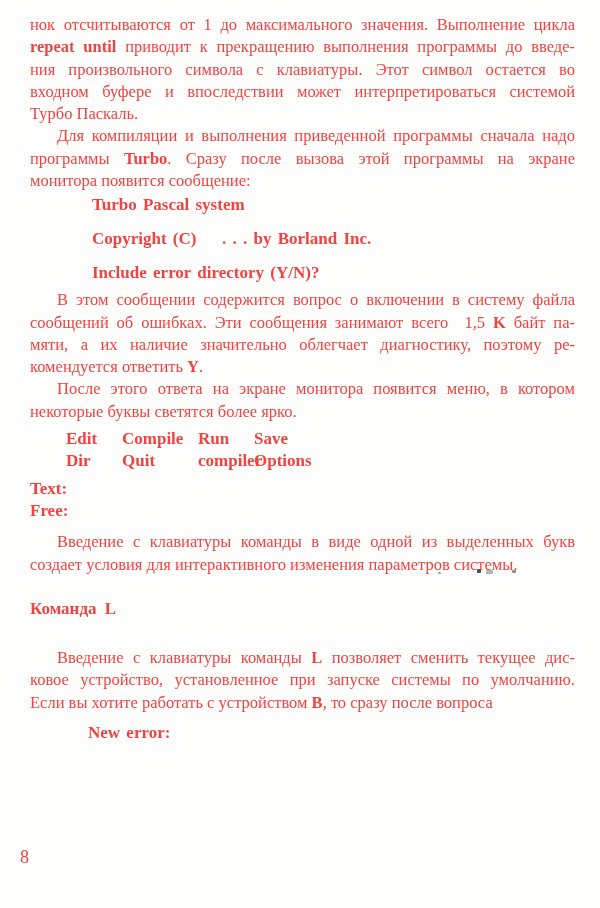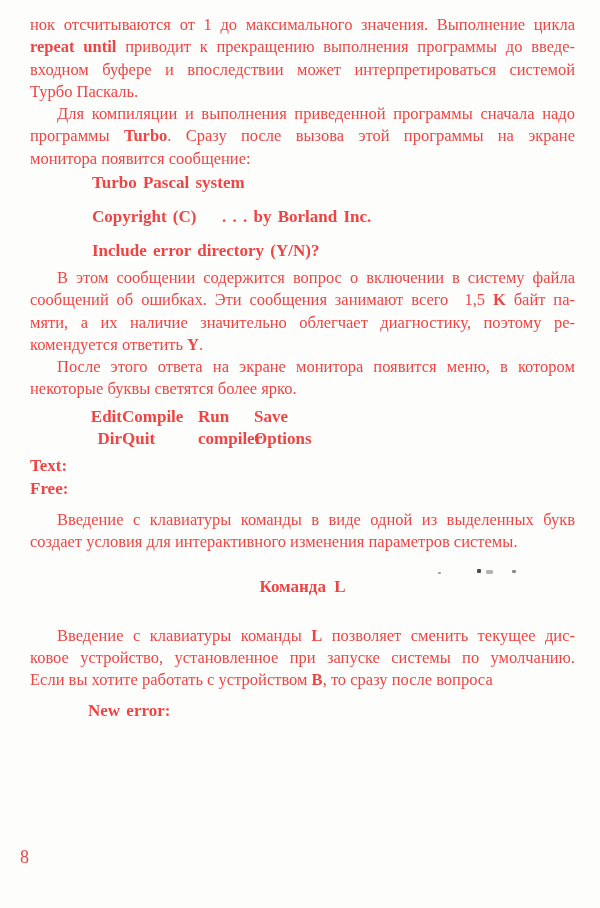--- a/index.html
+++ b/index.html
@@ -22,46 +22,47 @@
   }
   .para .line.last{text-align-last:left;}
   .para .line.indent{text-indent:27px;}
   .bold{font-weight:700;}
   .display{font-size:17px;font-weight:700;}
   .dline{line-height:22.3px;word-spacing:2px;}
   .display.loose .dline:not(:last-child){margin-bottom:11.5px;}
   .menu{font-size:17px;font-weight:700;}
   .menurow{display:flex;line-height:22.3px;}
   .menucell{word-spacing:2px;}
-  .menucell.c0{width:56px;text-align:right;}
+  .menucell.c0{width:56px;}
   .menucell.c1{width:76px;}
   .menucell.c2{width:56px;}
   .heading{
     font-size:17px;font-weight:700;
-    line-height:22.3px;text-align:center;
+    line-height:22.3px;text-align:left;
     word-spacing:4px;
   }
   .pagenum{
     position:absolute;left:20px;top:846px;
     font-size:18px;line-height:22px;
   }
   .artifact{position:absolute;border-radius:1px;}
   .a1{left:438px;top:572px;width:3px;height:2px;background:#9d9d9d;}
   .a2{left:477px;top:569px;width:4px;height:4px;background:#4e4e4e;}
   .a3{left:486px;top:570px;width:7px;height:4px;background:#b5b5b5;}
   .a4{left:512px;top:570px;width:4px;height:3px;background:#8b8b8b;}
 </style>
 </head>
 <body>
 
 <div class="page">
   <div class="flow" id="flow">
       <div class="block para">
         <div class="line"><span>нок отсчитываются от 1 до максимального значения. Выполнение цикла</span></div>
         <div class="line"><span class="bold">repeat until</span><span> приводит к прекращению выполнения программы до введе-</span></div>
+        <div class="line"><span>ния произвольного символа с клавиатуры. Этот символ остается во</span></div>
         <div class="line"><span>входном буфере и впоследствии может интерпретироваться системой</span></div>
         <div class="line last"><span>Турбо Паскаль.</span></div>
       </div>
       <div class="block para">
         <div class="line indent"><span>Для компиляции и выполнения приведенной программы сначала надо</span></div>
         <div class="line"><span>программы </span><span class="bold">Turbo</span><span>. Сразу после вызова этой программы на экране</span></div>
         <div class="line last"><span>монитора появится сообщение:</span></div>
       </div>
       <div class="block display loose" style="margin-top: 2px; margin-left: 62px;">
         <div class="dline">Turbo Pascal system</div>

